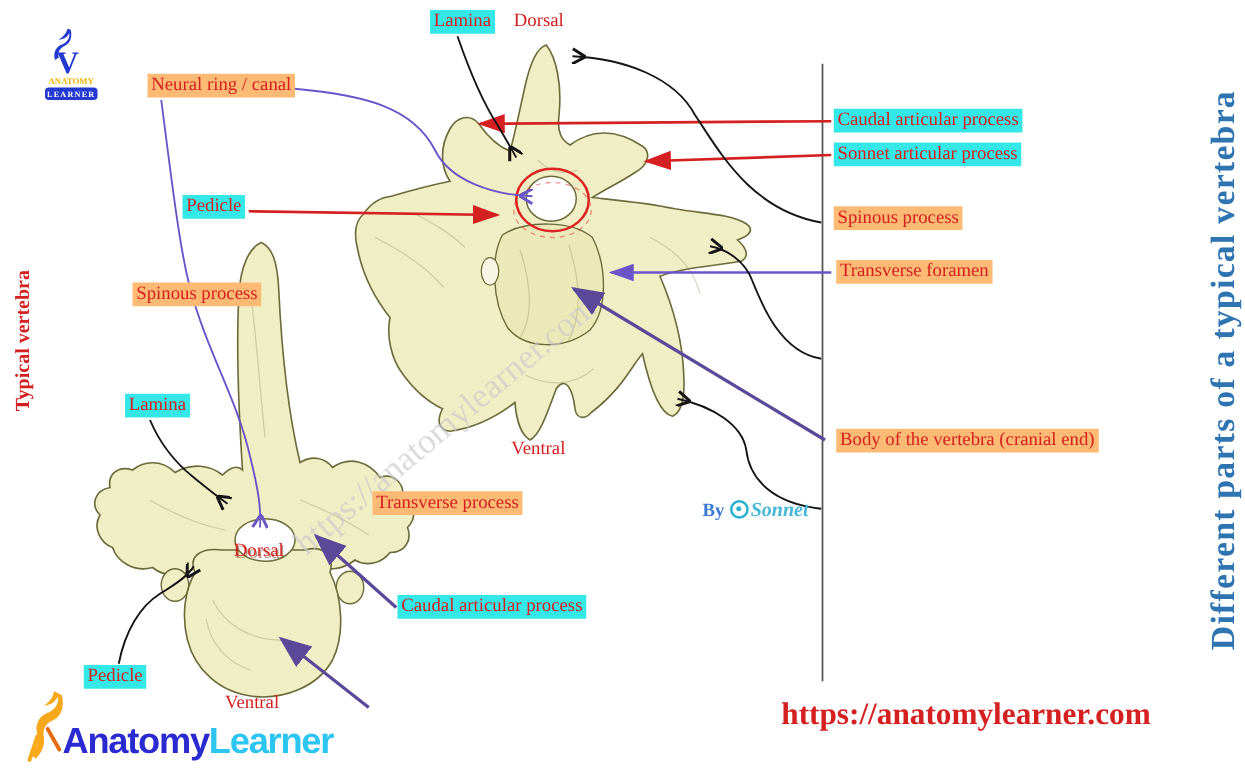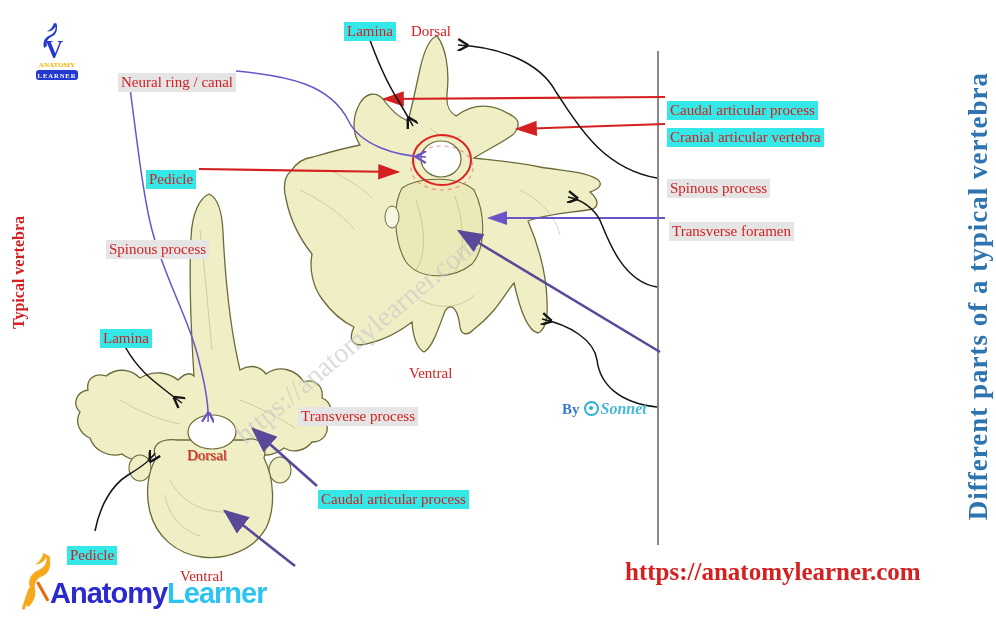--- a/index.html
+++ b/index.html
@@ -1,22 +1,22 @@
 <!DOCTYPE html>
 <html><head>
 <meta charset="utf-8">
 <style>
   html,body{margin:0;padding:0;background:#fff;}
   #canvas{position:relative;width:996px;height:617px;background:#fff;overflow:hidden;
           font-family:"Liberation Serif",serif;}
   svg text{font-family:"Liberation Serif",serif;}
 
   .lbl{position:absolute;font:15px/19px "Liberation Serif",serif;color:#d42020;
-       padding:0 3px;white-space:nowrap;margin-top:14px;}
-  .bg-yellow{background:#e5e5e5;}
+       padding:0 3px;white-space:nowrap;}
+  .bg-yellow{background:#fdba74;}
   .bg-cyan{background:#35e8e8;}
   .bg-blue{background:#1515c8;color:#fff;}
   .plain{padding:0;}
   .shadowed{text-shadow:1px 1px 0 rgba(130,60,20,.55);}
 
   .vtitle{position:absolute;writing-mode:vertical-rl;transform:rotate(180deg);
           font-weight:bold;white-space:nowrap;}
   #title-left{left:10px;top:216px;font:bold 16px "Liberation Serif",serif;color:#d42020;}
   #title-right{right:2px;top:72px;font:bold 27px "Liberation Serif",serif;color:#2d74b0;letter-spacing:1px;}
 
@@ -158,23 +158,24 @@
   <div class="lbl bg-yellow" style="left:106px;top:226px">Spinous process</div>
   <div class="lbl bg-cyan" style="left:100px;top:315px">Lamina</div>
   <div class="lbl bg-yellow" style="left:298px;top:393px">Transverse process</div>
   <div class="lbl plain shadowed" style="left:187px;top:432px">Dorsal</div>
   <div class="lbl bg-cyan" style="left:318px;top:476px">Caudal articular process</div>
   <div class="lbl bg-cyan" style="left:67px;top:532px">Pedicle</div>
   <div class="lbl plain" style="left:180px;top:553px">Ventral</div>
   <div class="lbl plain" style="left:409px;top:350px">Ventral</div>
 
   <div class="lbl bg-cyan" style="left:667px;top:87px">Caudal articular process</div>
-  <div class="lbl bg-cyan" style="left:667px;top:114px">Cranial articular vertebra</div>
+  <div class="lbl bg-cyan" style="left:667px;top:114px">Sonnet articular process</div>
   <div class="lbl bg-yellow" style="left:667px;top:165px">Spinous process</div>
   <div class="lbl bg-yellow" style="left:669px;top:208px">Transverse foramen</div>
+  <div class="lbl bg-yellow" style="left:669px;top:343px">Body of the vertebra (cranial end)</div>
 
   <div class="vtitle" id="title-left">Typical vertebra</div>
   <div class="vtitle" id="title-right">Different parts of a typical vertebra</div>
 
   <div id="by-sonnet">
     <span>By</span><span class="ring"></span><span class="sonnet">Sonnet</span>
   </div>
   <div id="footer-url">https://anatomylearner.com</div>
 
   <div id="logo-top">

